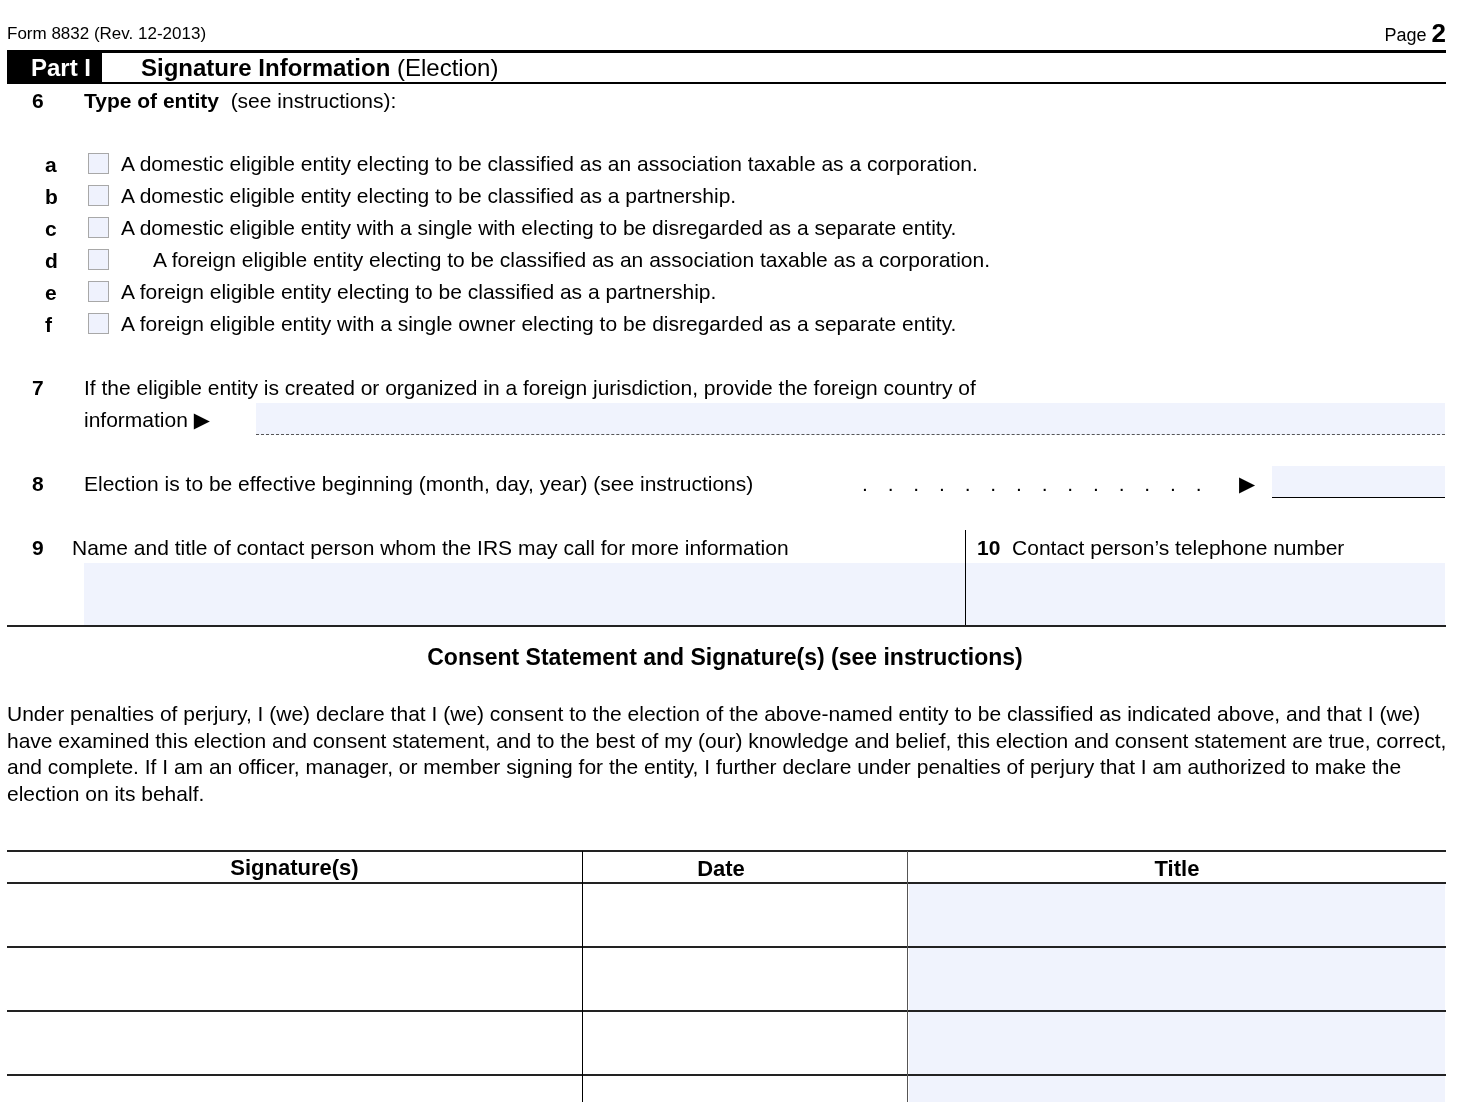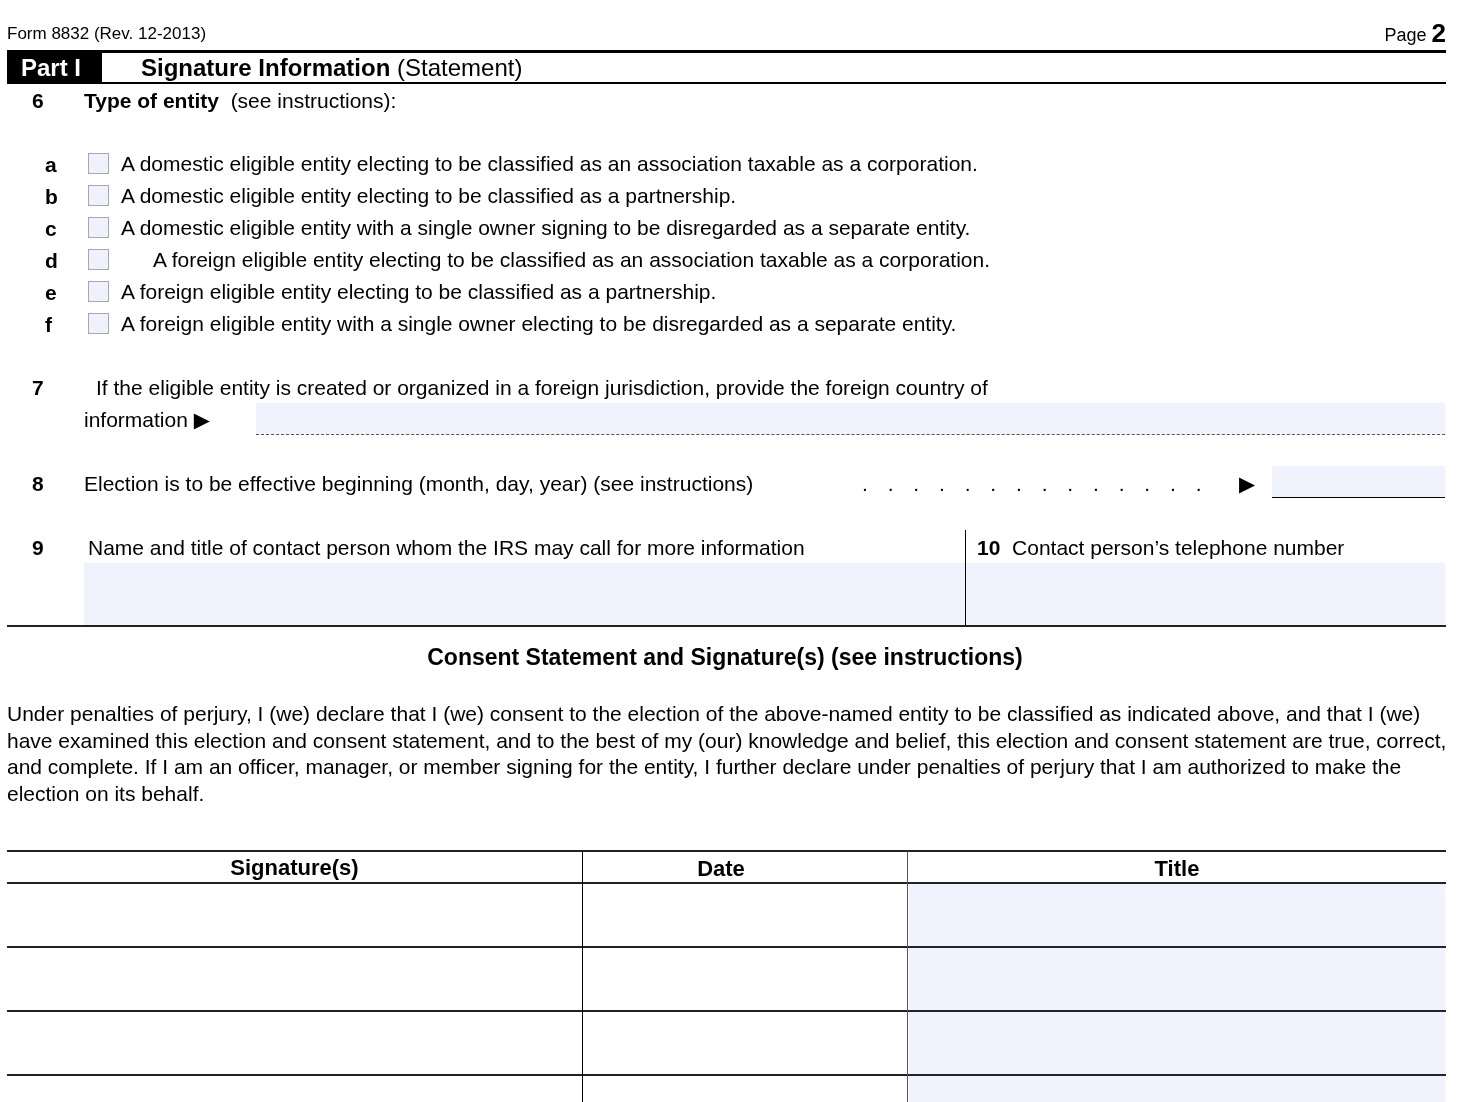--- a/index.html
+++ b/index.html
@@ -8,21 +8,21 @@
     font-family: "Liberation Sans", sans-serif; color: #000;
   }
   .abs { position: absolute; }
   .form-id { left: 7px; top: 24px; font-size: 17px; }
   .page-label { right: 12px; top: 18px; font-size: 18px; text-align: center; }
   .page-label b { font-size: 26px; font-weight: bold; vertical-align: -1px; }
   .rule-top { left: 7px; right: 12px; top: 50px; height: 3px; background: #000; }
   .rule-part { left: 7px; right: 12px; top: 82px; height: 1.5px; background: #000; }
   .part-box {
     left: 7px; top: 53px; width: 95px; height: 30px; background: #000; color: #fff;
-    font-weight: bold; font-size: 24px; line-height: 30px; padding-left: 14px; box-sizing: border-box;
+    font-weight: bold; font-size: 24px; line-height: 30px; padding-left: 24px; box-sizing: border-box;
   }
   .part-title { left: 141px; top: 53px; font-size: 24px; line-height: 30px; }
   .part-title b { font-weight: bold; }
   .line-num { font-weight: bold; font-size: 21px; }
   .txt { font-size: 21px; white-space: nowrap; }
   .checkbox {
     width: 21px; height: 21px; border: 1px solid #a8a8a8; background: #eff2fd; box-sizing: border-box;
   }
   .fill { background: #f0f3fd; }
   .dashline { border-bottom: 1.5px dashed #555; }
@@ -39,67 +39,67 @@
 
 <div class="abs form-id">Form 8832 (Rev. 12-2013)</div>
 <div class="abs page-label">
   <span>Page</span>
   <b>2</b>
 </div>
 <div class="abs rule-top"></div>
 
 <div class="abs part-box">Part I</div>
 <div class="abs part-title">
-  <b>Signature Information</b><span> (Statement)</span>
+  <b>Signature Information</b><span> (Election)</span>
 </div>
 <div class="abs rule-part"></div>
 
 <div class="abs line-num" style="left:32px; top:89px;">6</div>
 <div class="abs txt" style="left:84px; top:89px;">
   <b>Type of entity</b>&nbsp;
   <span>(see instructions):</span>
 </div>
 
 <div class="abs line-num" style="left:45px; top:153px;">a</div>
 <div class="abs checkbox" style="left:88px; top:153px;"></div>
 <div class="abs txt" style="left:121px; top:152px;">A domestic eligible entity electing to be classified as an association taxable as a corporation.</div>
 
 <div class="abs line-num" style="left:45px; top:185px;">b</div>
 <div class="abs checkbox" style="left:88px; top:185px;"></div>
 <div class="abs txt" style="left:121px; top:184px;">A domestic eligible entity electing to be classified as a partnership.</div>
 
 <div class="abs line-num" style="left:45px; top:217px;">c</div>
 <div class="abs checkbox" style="left:88px; top:217px;"></div>
-<div class="abs txt" style="left:121px; top:216px;">A domestic eligible entity with a single owner signing to be disregarded as a separate entity.</div>
+<div class="abs txt" style="left:121px; top:216px;">A domestic eligible entity with a single with electing to be disregarded as a separate entity.</div>
 
 <div class="abs line-num" style="left:45px; top:249px;">d</div>
 <div class="abs checkbox" style="left:88px; top:249px;"></div>
 <div class="abs txt" style="left:121px; top:248px;margin-left:32px;">A foreign eligible entity electing to be classified as an association taxable as a corporation.</div>
 
 <div class="abs line-num" style="left:45px; top:281px;">e</div>
 <div class="abs checkbox" style="left:88px; top:281px;"></div>
 <div class="abs txt" style="left:121px; top:280px;">A foreign eligible entity electing to be classified as a partnership.</div>
 
 <div class="abs line-num" style="left:45px; top:313px;">f</div>
 <div class="abs checkbox" style="left:88px; top:313px;"></div>
 <div class="abs txt" style="left:121px; top:312px;">A foreign eligible entity with a single owner electing to be disregarded as a separate entity.</div>
 
 <div class="abs line-num" style="left:32px; top:376px;">7</div>
-<div class="abs txt" style="left:96px; top:376px;">If the eligible entity is created or organized in a foreign jurisdiction, provide the foreign country of</div>
+<div class="abs txt" style="left:84px; top:376px;">If the eligible entity is created or organized in a foreign jurisdiction, provide the foreign country of</div>
 <div class="abs txt" style="left:84px; top:408px;">information ▶</div>
 <div class="abs fill dashline" style="left:256px; top:403px; width:1189px; height:31px;"></div>
 
 <div class="abs line-num" style="left:32px; top:472px;">8</div>
 <div class="abs txt" style="left:84px; top:472px;">Election is to be effective beginning (month, day, year) (see instructions)</div>
 <div class="abs txt dots" style="left:862px; top:472px; word-spacing:14px;">. . . . . . . . . . . . . .</div>
 <div class="abs txt" style="left:1239px; top:472px;">▶</div>
 <div class="abs fill solidline" style="left:1272px; top:466px; width:173px; height:31px;"></div>
 
 <div class="abs line-num" style="left:32px; top:536px;">9</div>
-<div class="abs txt" style="left:88px; top:536px;">Name and title of contact person whom the IRS may call for more information</div>
+<div class="abs txt" style="left:72px; top:536px;">Name and title of contact person whom the IRS may call for more information</div>
 <div class="abs vline" style="left:965px; top:530px; height:96px;"></div>
 <div class="abs txt" style="left:977px; top:536px;text-align:center;">
   <b>10</b>&nbsp;
   <span>Contact person’s telephone number</span>
 </div>
 <div class="abs fill" style="left:84px; top:563px; width:881px; height:62px;"></div>
 <div class="abs fill" style="left:966px; top:563px; width:479px; height:62px;"></div>
 <div class="abs hrule" style="left:7px; right:12px; top:625px;"></div>
 
 <div class="abs heading-center" style="left:0; width:1450px; top:644px;">Consent Statement and Signature(s) (see instructions)</div>

